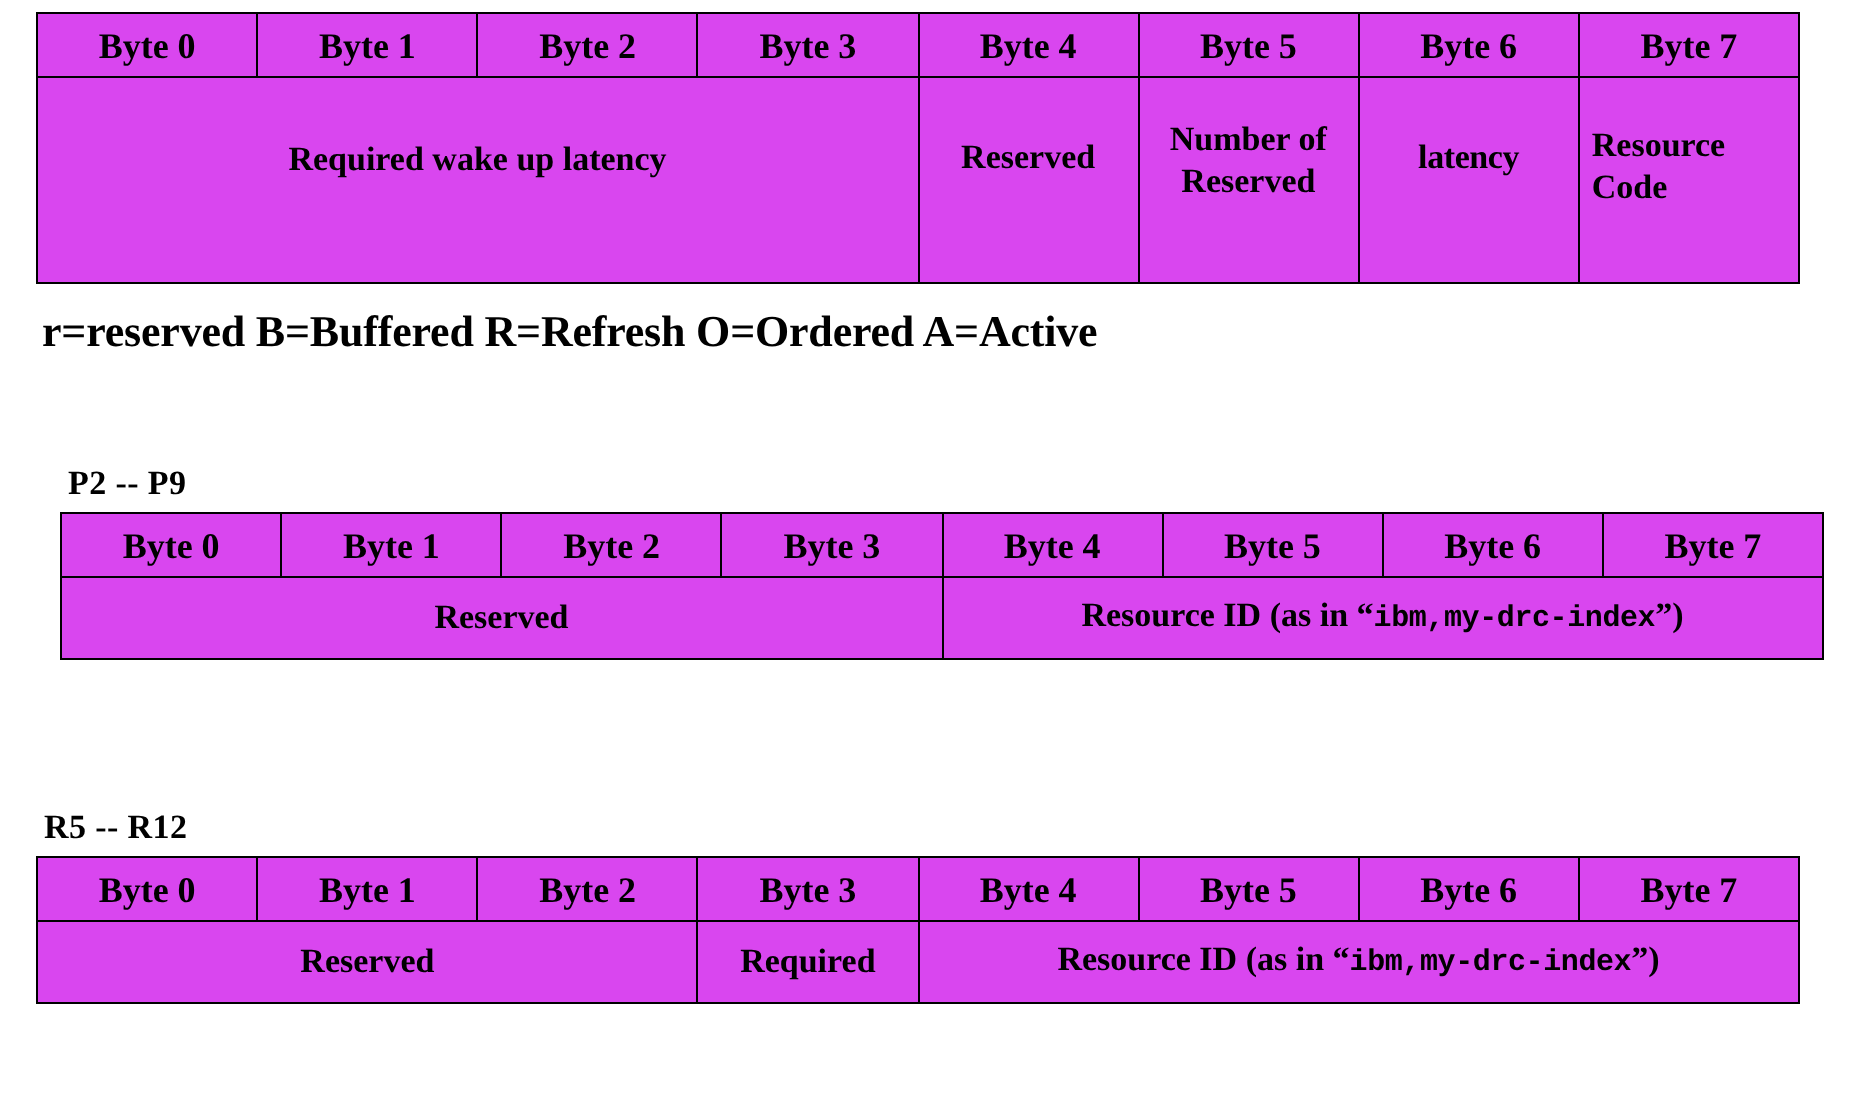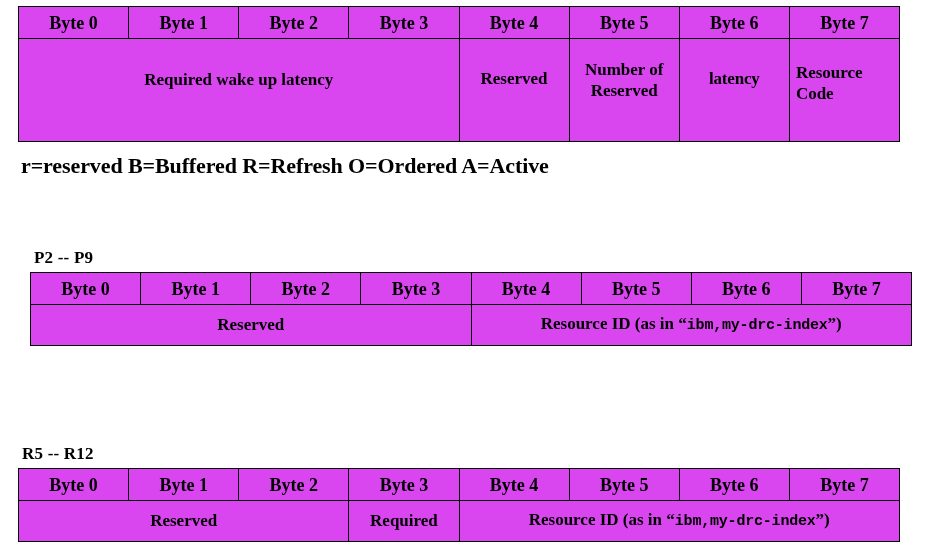--- a/index.html
+++ b/index.html
@@ -22,22 +22,22 @@
     left: 0; top: 0;
     width: 925px;
     height: 554px;
   }
 
   .section {
     position: absolute;
     left: 18px;
   }
   #section-eflags { top: 6px; }
-  #section-p2p9   { top: 248px; padding-left: 12px; }
-  #section-r5r12  { top: 444px; }
+  #section-p2p9   { top: 232px; padding-left: 12px; }
+  #section-r5r12  { top: 404px; }
 
   .section-label {
     font-size: 17px;
     font-weight: bold;
     line-height: 20px;
     letter-spacing: 0.2px;
     white-space: nowrap;
     margin-bottom: 4px;
     padding-left: 4px;
   }

